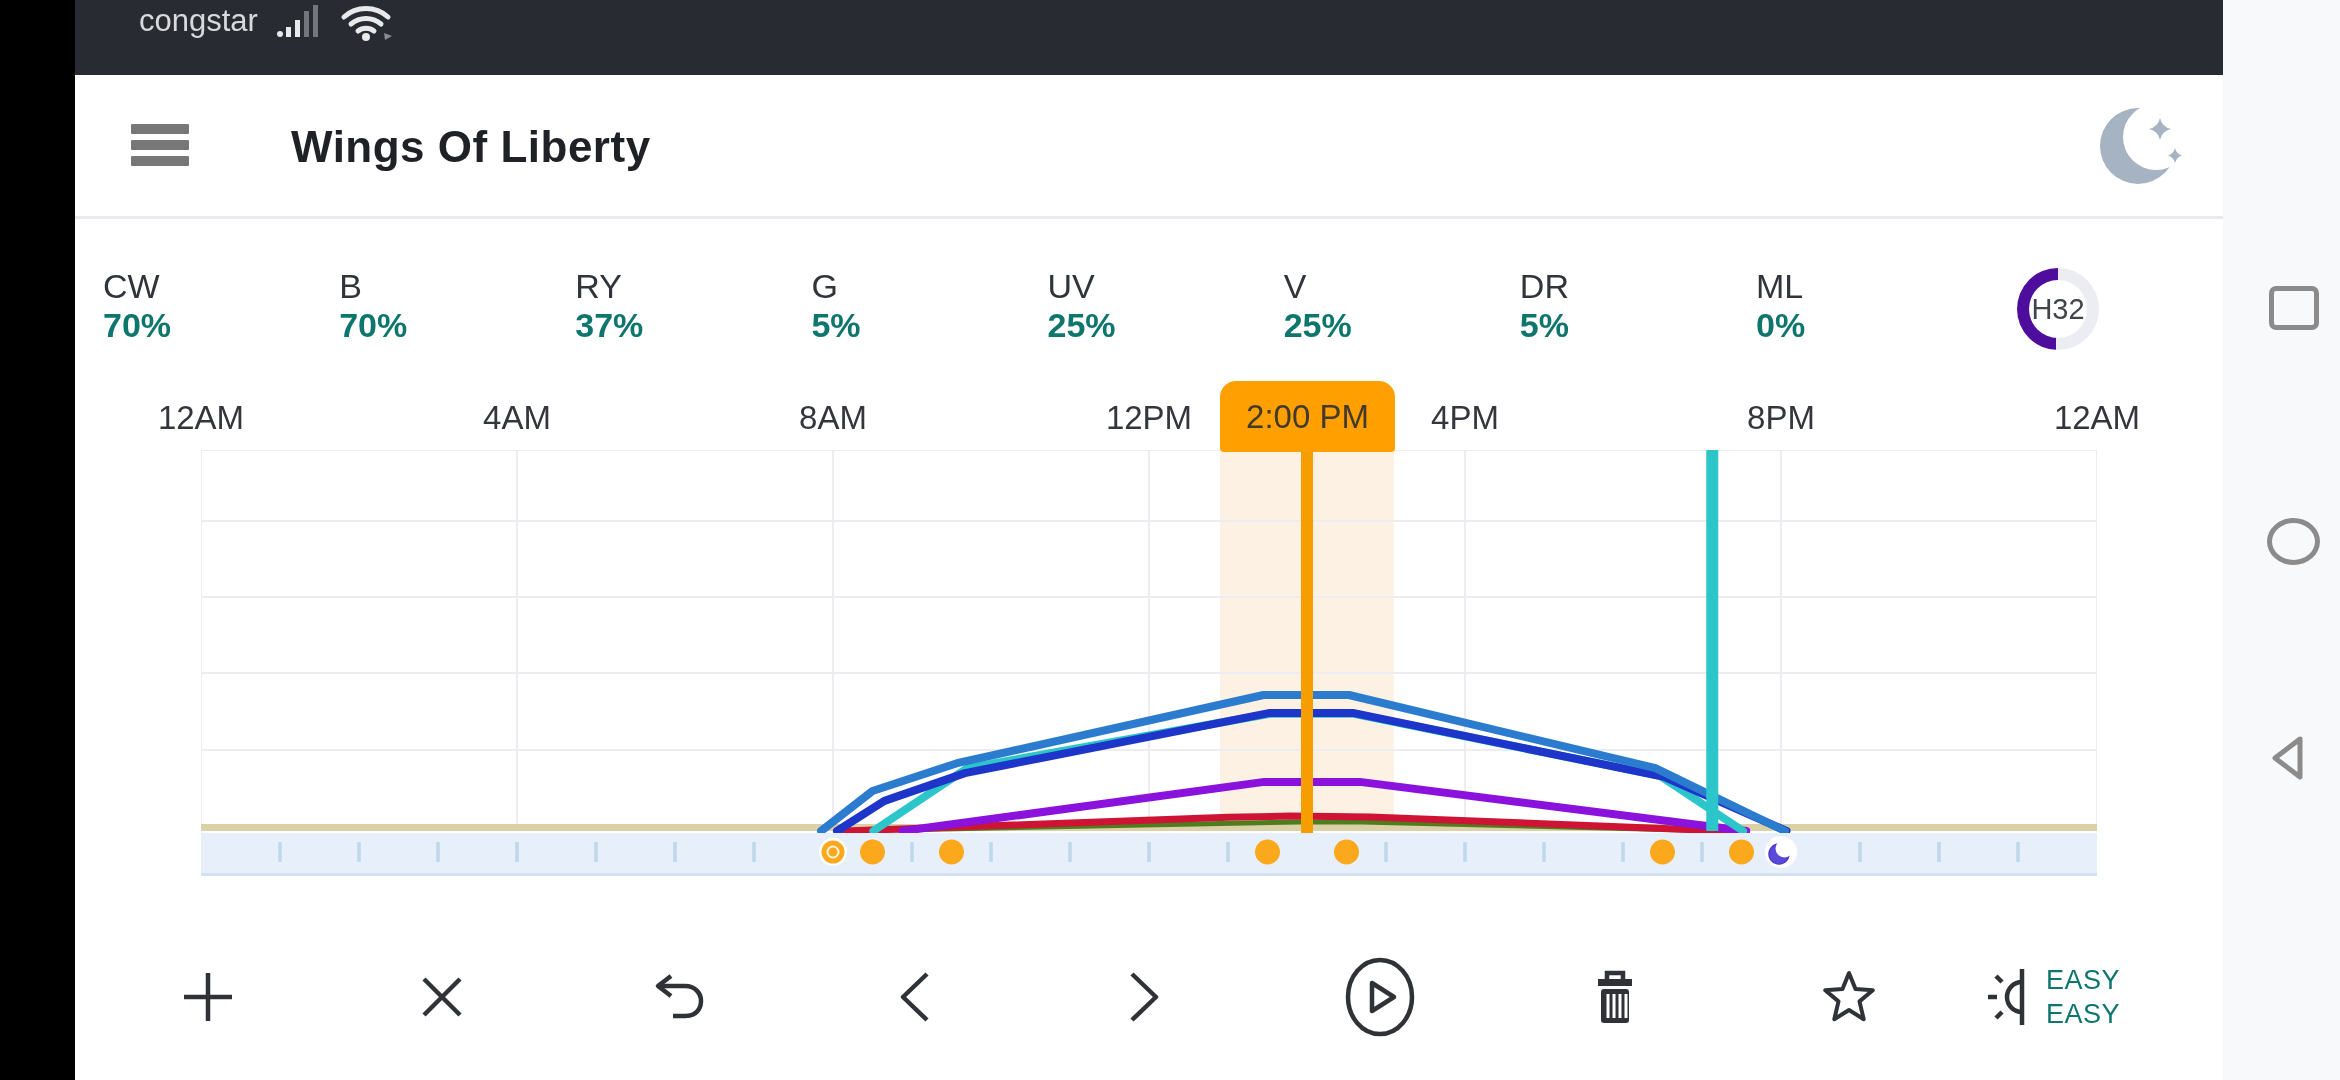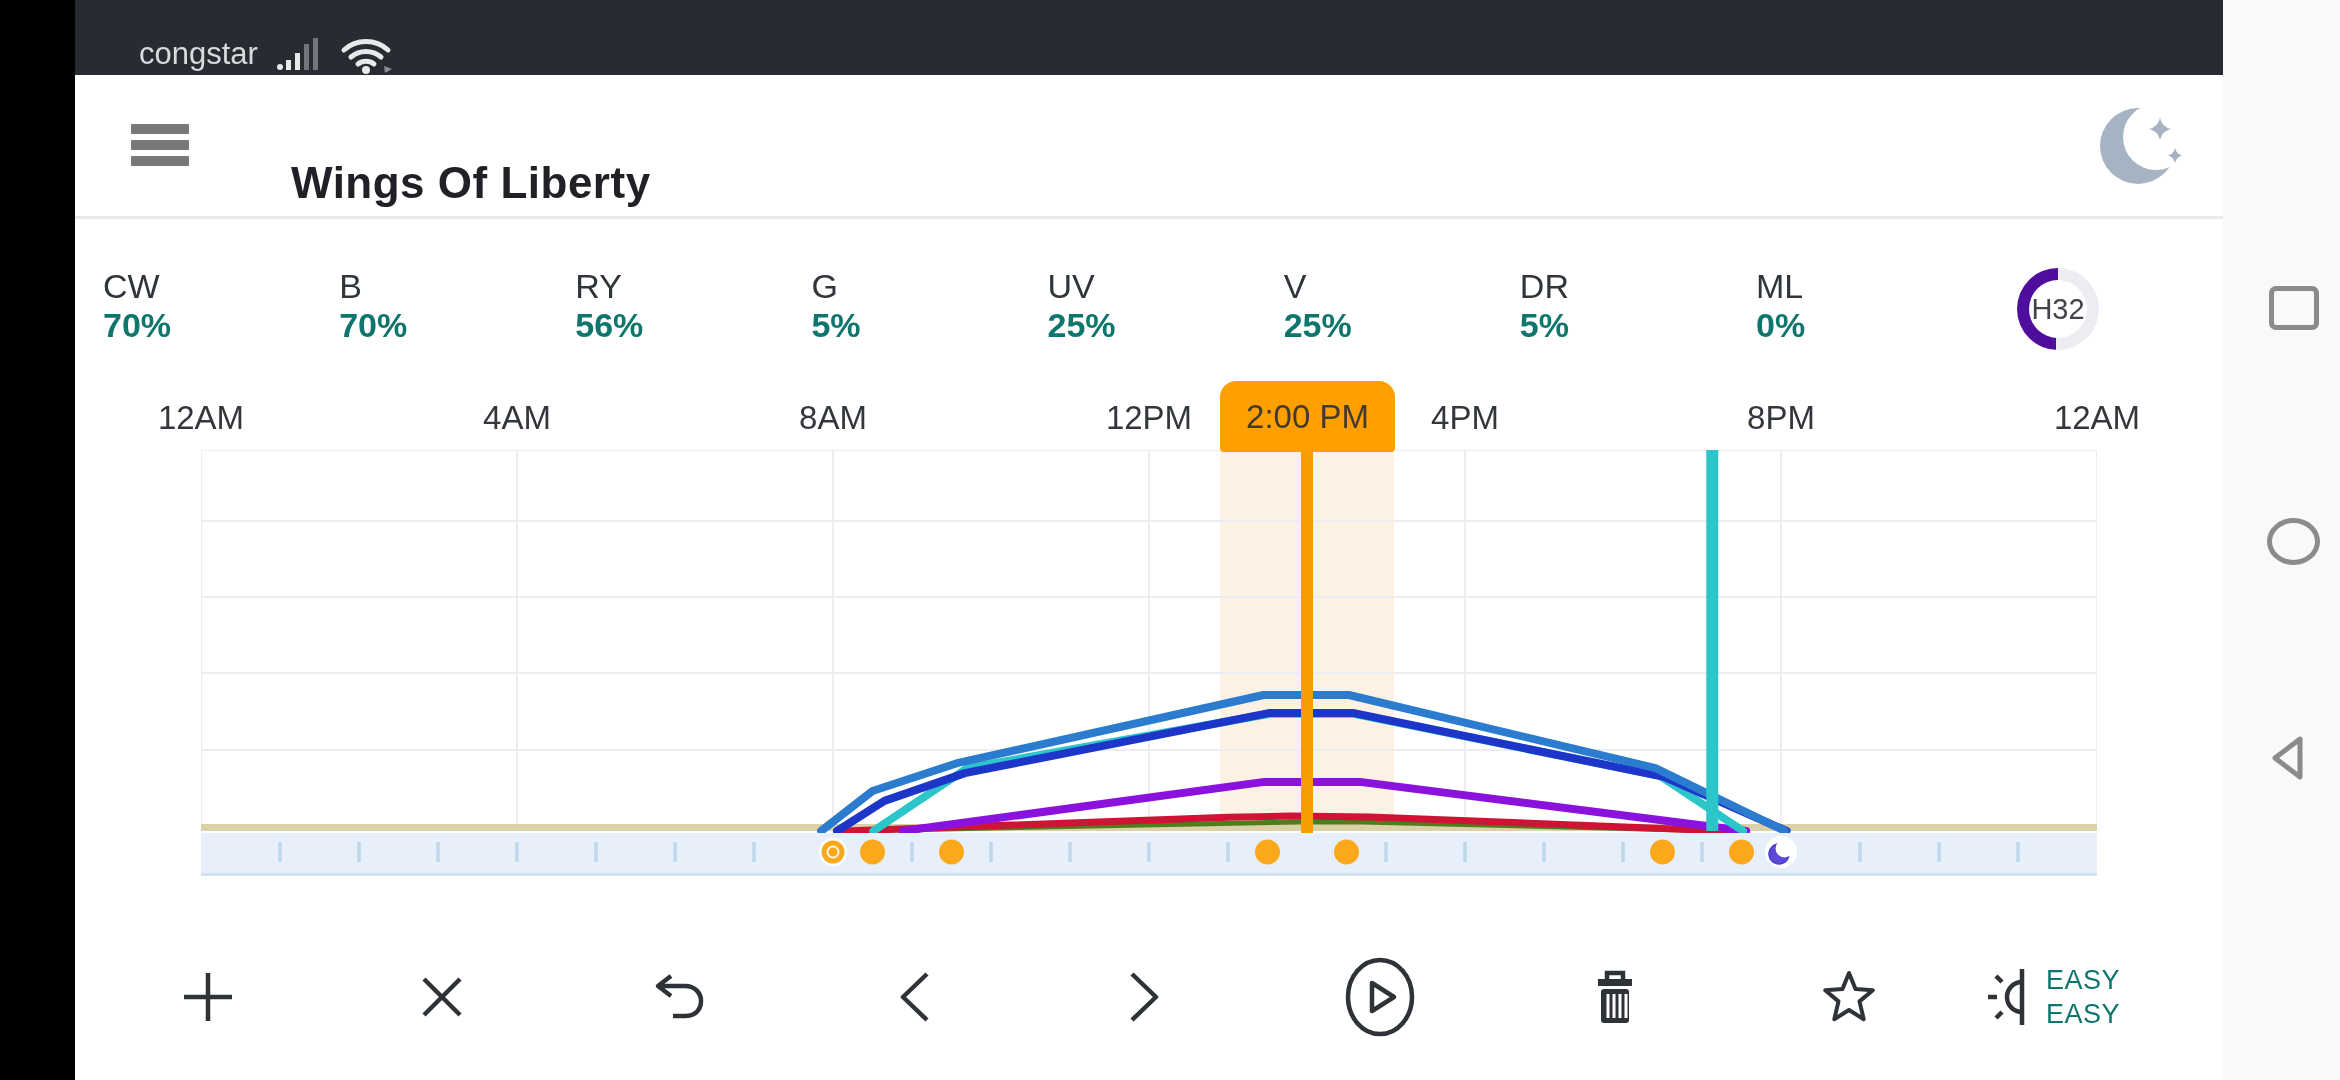--- a/index.html
+++ b/index.html
@@ -8,38 +8,38 @@
     position:relative; width:2340px; height:1080px; background:#ffffff;
     font-family:"Liberation Sans", sans-serif; overflow:hidden;
   }
   .abs { position:absolute; }
 
   
   #notch { left:0; top:0; width:75px; height:1080px; background:#000; z-index:40; }
 
   
   #statusbar { left:75px; top:0; width:2148px; height:75px; background:#282b31;
-    display:flex; align-items:flex-end; justify-content:space-between; padding:0 62px 0 64px; z-index:30;}
+    display:flex; align-items:flex-start; justify-content:space-between; padding:0 62px 0 64px; z-index:30;}
   .sb-left, .sb-right { display:flex; align-items:center; gap:18px; }
   .sb-carrier { color:#d8dadd; font-size:31px; }
   .sb-batt-text { color:#eceef0; font-size:33px; }
   .sb-time { color:#f0f2f4; font-size:35px; }
 
   
   #navstrip { left:2223px; top:0; width:117px; height:1080px; background:#f8f9fb; z-index:35; }
   .nav-square { position:absolute; left:46px; top:286px; width:50px; height:44px;
     border:5px solid #8b8b8b; border-radius:7px; }
   .nav-circle { position:absolute; left:44px; top:518px; width:53px; height:47px;
     border:5px solid #8b8b8b; border-radius:50%; }
 
   
   #hamburger { left:118px; top:112px; width:84px; height:66px; cursor:pointer; padding:12px 13px;
     display:flex; flex-direction:column; justify-content:space-between; }
   #hamburger span { display:block; width:58px; height:10px; background:#787878; border-radius:1px; }
-  #app-title { left:291px; top:122px; font-size:44px; font-weight:700; color:#1f2126; letter-spacing:0.5px;margin-top:36px; }
+  #app-title { left:291px; top:122px; font-size:44px; font-weight:700; color:#1f2126; letter-spacing:0.5px; }
   #moon-btn { left:2093px; top:98px; width:100px; height:100px; }
   #header-divider { left:75px; top:216px; width:2148px; height:3px; background:#e7e9ed; }
 
   
   .channel { position:absolute; top:266px; transform:translateX(-50%); text-align:left; width:200px; }
   .channel .cname { font-size:34px; color:#30343b; line-height:40px; }
   .channel .cval  { font-size:34px; font-weight:700; color:#0f766e; line-height:38px; }
 
   
   #h32 { left:2017px; top:268px; width:82px; height:82px; border-radius:50%;
@@ -116,21 +116,21 @@
       <div class="channel" style="left: 203px;">
         <div class="cname">CW</div>
         <div class="cval">70%</div>
       </div>
       <div class="channel" style="left: 439.14px;">
         <div class="cname">B</div>
         <div class="cval">70%</div>
       </div>
       <div class="channel" style="left: 675.28px;">
         <div class="cname">RY</div>
-        <div class="cval">56%</div>
+        <div class="cval">37%</div>
       </div>
       <div class="channel" style="left: 911.42px;">
         <div class="cname">G</div>
         <div class="cval">5%</div>
       </div>
       <div class="channel" style="left: 1147.56px;">
         <div class="cname">UV</div>
         <div class="cval">25%</div>
       </div>
       <div class="channel" style="left: 1383.7px;">

